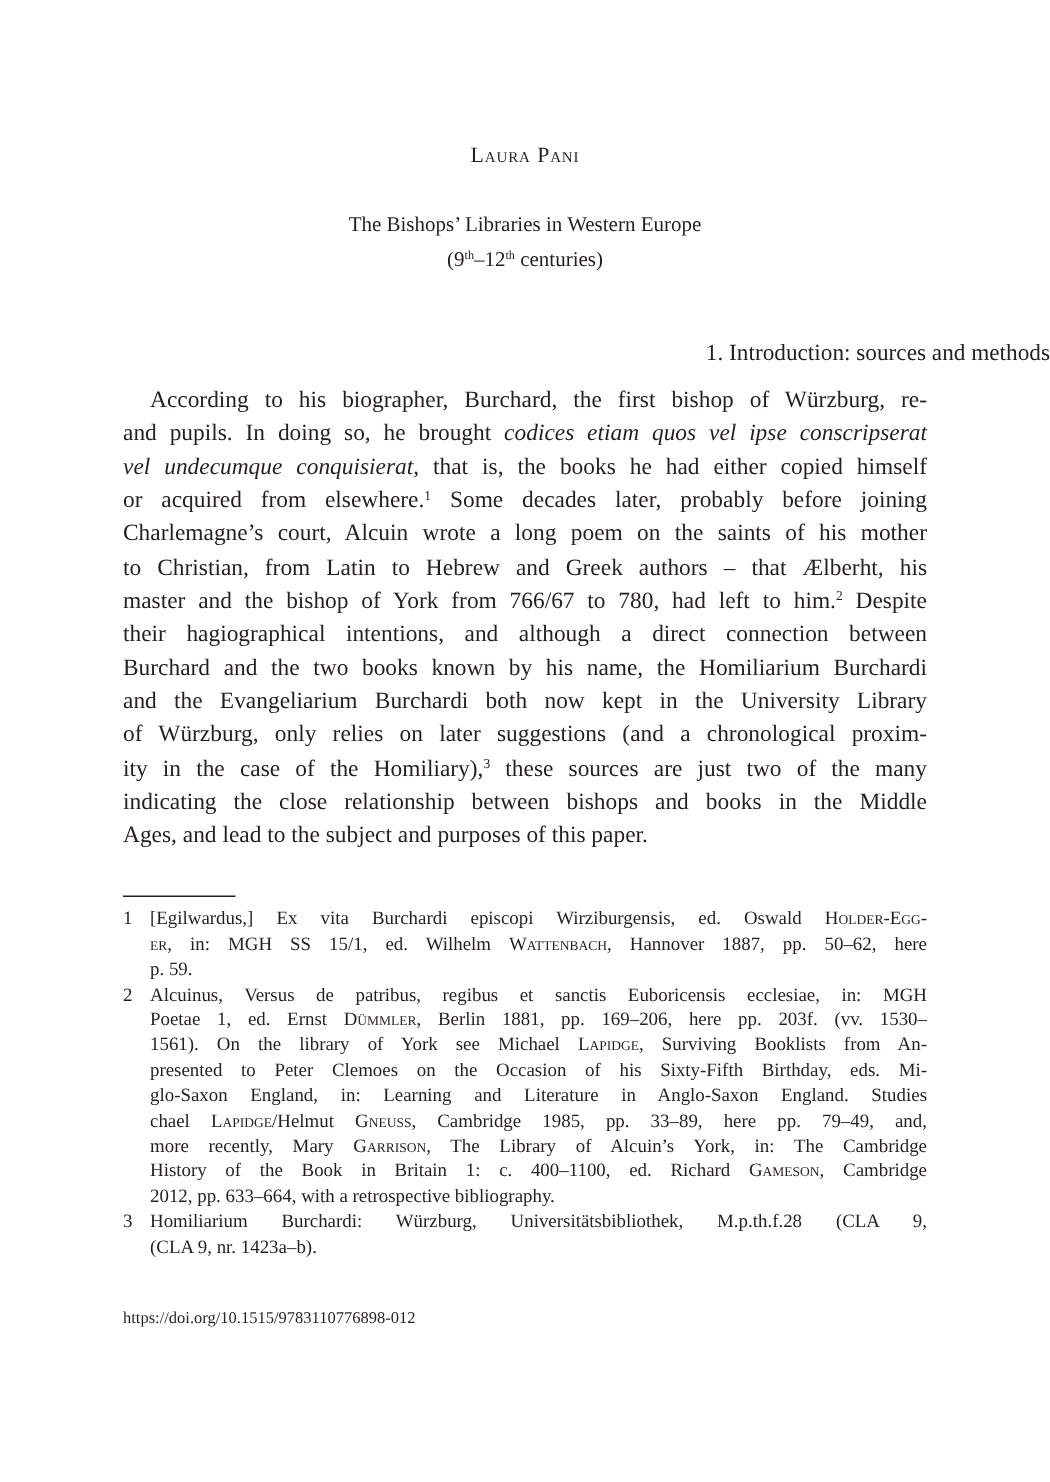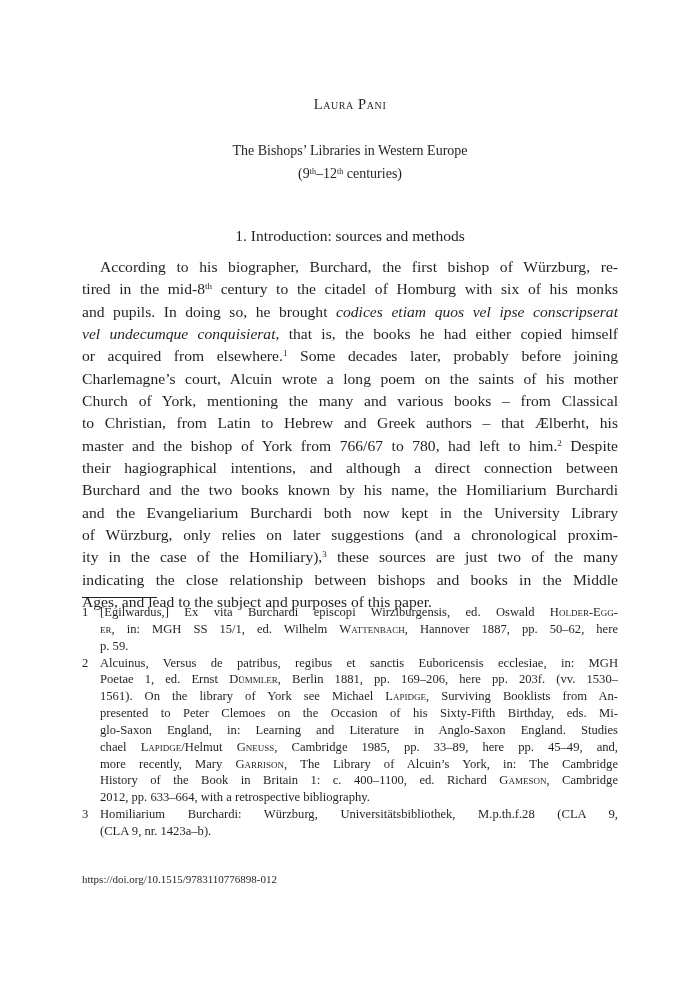--- a/index.html
+++ b/index.html
@@ -4,21 +4,21 @@
   <style>
     html, body { margin:0; padding:0; background:#ffffff; }
     body { width:700px; height:988px; position:relative; overflow:hidden;
            font-family:"Liberation Serif","DejaVu Serif",serif; color:#231f20; }
     .page { position:absolute; left:0; top:0; width:598px; height:988px; }
     .author { position:absolute; top:96px; left:0; width:700px; text-align:center;
               font-size:14.5px; font-variant:small-caps; letter-spacing:0.6px; }
     .title { position:absolute; top:139px; left:0; width:700px; text-align:center;
              font-size:14px; line-height:23px; }
     .title sup, .body sup { font-size:0.58em; vertical-align:0.55em; line-height:0; }
-    .section { position:absolute; top:227px; left:0; width:700px; text-align:center;
+    .section { position:absolute; top:227px; left:0; width:700px; text-align:right;
                font-size:15.5px; }
     .body { position:absolute; top:256px; left:82px; width:536px;
             font-size:15.6px; line-height:22.35px; text-align:justify; }
     .body .line { display:block; text-align:justify; text-align-last:justify; white-space:nowrap; height:22.35px; }
     .body .line.first { text-indent:18px; }
     .body .line.last { text-align-last:left; }
     .body i { }
     .fn-rule { position:absolute; top:597px; left:82px; width:75px; height:0;
                border-top:1px solid #231f20; }
     .footnotes { position:absolute; top:596px; left:82px; width:536px;
@@ -39,26 +39,24 @@
 
   <div class="title">
     <div>The Bishops’ Libraries in Western Europe</div>
     <div><span>(9</span><sup>th</sup><span>–12</span><sup>th</sup><span> centuries)</span></div>
   </div>
 
   <div class="section">1. Introduction: sources and methods</div>
 
   <div class="body">
     <span class="line first"><span>According to his biographer, Burchard, the first bishop of Würzburg, re-</span></span>
-    <span class="line"><span>tired in the mid-8</span><sup>th</sup><span> century to the citadel of Homburg with six of his monks</span></span>
     <span class="line"><span>and pupils. In doing so, he brought </span><i>codices etiam quos vel ipse conscripserat</i></span>
     <span class="line"><i>vel undecumque conquisierat</i><span>, that is, the books he had either copied himself</span></span>
     <span class="line"><span>or acquired from elsewhere.</span><sup>1</sup><span> Some decades later, probably before joining</span></span>
     <span class="line"><span>Charlemagne’s court, Alcuin wrote a long poem on the saints of his mother</span></span>
-    <span class="line"><span>Church of York, mentioning the many and various books – from Classical</span></span>
     <span class="line"><span>to Christian, from Latin to Hebrew and Greek authors – that Ælberht, his</span></span>
     <span class="line"><span>master and the bishop of York from 766/67 to 780, had left to him.</span><sup>2</sup><span> Despite</span></span>
     <span class="line"><span>their hagiographical intentions, and although a direct connection between</span></span>
     <span class="line"><span>Burchard and the two books known by his name, the Homiliarium Burchardi</span></span>
     <span class="line"><span>and the Evangeliarium Burchardi both now kept in the University Library</span></span>
     <span class="line"><span>of Würzburg, only relies on later suggestions (and a chronological proxim-</span></span>
     <span class="line"><span>ity in the case of the Homiliary),</span><sup>3</sup><span> these sources are just two of the many</span></span>
     <span class="line"><span>indicating the close relationship between bishops and books in the Middle</span></span>
     <span class="line last"><span>Ages, and lead to the subject and purposes of this paper.</span></span>
   </div>
@@ -75,21 +73,21 @@
       <span class="fline last"><span>p. 59.</span></span>
     </div>
 
     <div class="fn">
       <span class="num">2</span>
       <span class="fline"><span>Alcuinus, Versus de patribus, regibus et sanctis Euboricensis ecclesiae, in: MGH</span></span>
       <span class="fline"><span>Poetae 1, ed. Ernst </span><span class="sc">Dümmler</span><span>, Berlin 1881, pp. 169–206, here pp. 203f. (vv. 1530–</span></span>
       <span class="fline"><span>1561). On the library of York see Michael </span><span class="sc">Lapidge</span><span>, Surviving Booklists from An-</span></span>
       <span class="fline"><span>presented to Peter Clemoes on the Occasion of his Sixty-Fifth Birthday, eds. Mi-</span></span>
       <span class="fline"><span>glo-Saxon England, in: Learning and Literature in Anglo-Saxon England. Studies</span></span>
-      <span class="fline"><span>chael </span><span class="sc">Lapidge</span><span>/Helmut </span><span class="sc">Gneuss</span><span>, Cambridge 1985, pp. 33–89, here pp. 45–49, and,</span></span>
+      <span class="fline"><span>chael </span><span class="sc">Lapidge</span><span>/Helmut </span><span class="sc">Gneuss</span><span>, Cambridge 1985, pp. 33–89, here pp. 79–49, and,</span></span>
       <span class="fline"><span>more recently, Mary </span><span class="sc">Garrison</span><span>, The Library of Alcuin’s York, in: The Cambridge</span></span>
       <span class="fline"><span>History of the Book in Britain 1: c. 400–1100, ed. Richard </span><span class="sc">Gameson</span><span>, Cambridge</span></span>
       <span class="fline last"><span>2012, pp. 633–664, with a retrospective bibliography.</span></span>
     </div>
 
     <div class="fn">
       <span class="num">3</span>
       <span class="fline"><span>Homiliarium Burchardi: Würzburg, Universitätsbibliothek, M.p.th.f.28 (CLA 9,</span></span>
       <span class="fline last"><span>(CLA 9, nr. 1423a–b).</span></span>
     </div>

